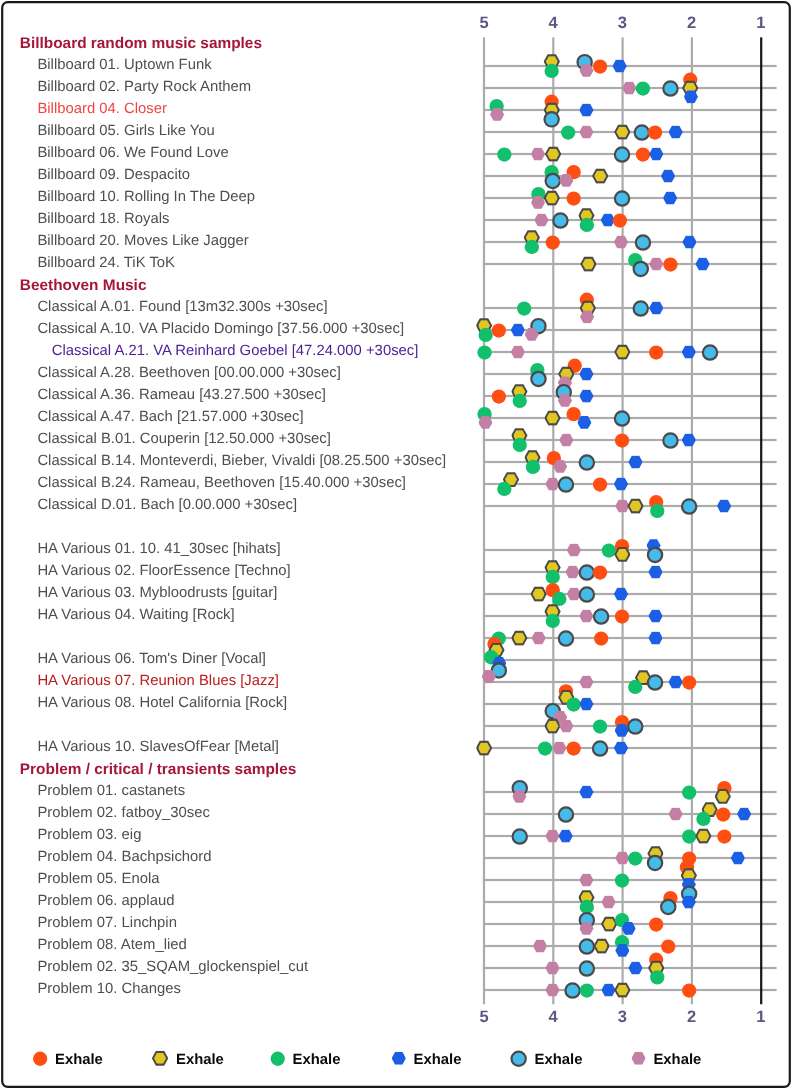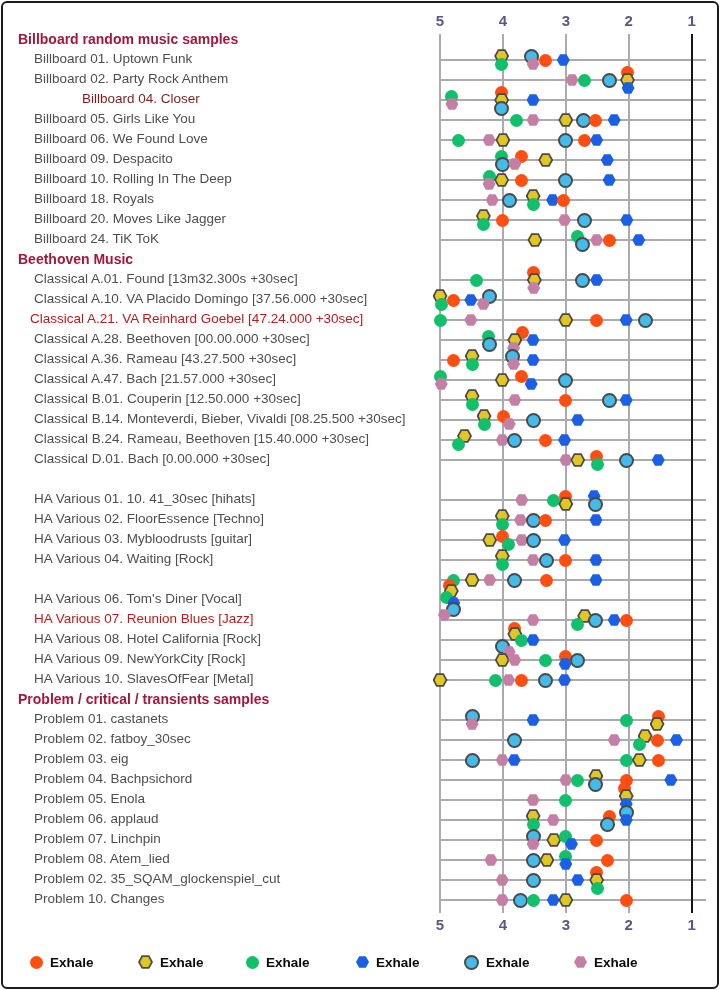--- a/index.html
+++ b/index.html
@@ -52,21 +52,21 @@
     <div class="rowlabel" style="left: 31px; top: 68px; color: rgb(78, 78, 78);">Billboard 02. Party Rock Anthem</div>
     <div class="hline" style="left: 437px; top: 76px; width: 266px;"></div>
     <div class="mk hexagon" style="left: 562.59px; top: 70.5px; width: 13px; height: 13px; background: rgb(196, 128, 164);"></div>
     <div class="mk circle" style="left: 575.17px; top: 70.5px; width: 13px; height: 13px; background: rgb(18, 191, 107);"></div>
     <div class="mk circle" style="left: 598.701px; top: 69.5px; width: 15px; height: 15px; background: rgb(68, 187, 232); border: 2px solid rgb(74, 74, 74);"></div>
     <div class="mk circle" style="left: 617.942px; top: 62.5px; width: 13px; height: 13px; background: rgb(255, 78, 17);"></div>
     <div class="mk hexagon" style="left: 616.942px; top: 69.5px; width: 15px; height: 15px; background: rgb(74, 74, 74);">
       <div class="inner" style="background: rgb(226, 198, 33);"></div>
     </div>
     <div class="mk hexagon" style="left: 618.571px; top: 78.5px; width: 13px; height: 13px; background: rgb(26, 95, 228);"></div>
-    <div class="rowlabel" style="left: 31px; top: 88px; color: #7f1d1d; margin-left: 48px;">Billboard 04. Closer</div>
+    <div class="rowlabel" style="left: 31px; top: 88px; color: #ef4444;">Billboard 04. Closer</div>
     <div class="hline" style="left: 437px; top: 96px; width: 266px;"></div>
     <div class="mk circle" style="left: 442.451px; top: 86.5px; width: 13px; height: 13px; background: rgb(18, 191, 107);"></div>
     <div class="mk hexagon" style="left: 442.451px; top: 94.5px; width: 13px; height: 13px; background: rgb(196, 128, 164);"></div>
     <div class="mk circle" style="left: 492.142px; top: 82.5px; width: 13px; height: 13px; background: rgb(255, 78, 17);"></div>
     <div class="mk hexagon" style="left: 491.142px; top: 89.5px; width: 15px; height: 15px; background: rgb(74, 74, 74);">
       <div class="inner" style="background: rgb(226, 198, 33);"></div>
     </div>
     <div class="mk circle" style="left: 491.142px; top: 97.5px; width: 15px; height: 15px; background: rgb(68, 187, 232); border: 2px solid rgb(74, 74, 74);"></div>
     <div class="mk hexagon" style="left: 523.592px; top: 90.5px; width: 13px; height: 13px; background: rgb(26, 95, 228);"></div>
     <div class="rowlabel" style="left: 31px; top: 108px; color: rgb(78, 78, 78);">Billboard 05. Girls Like You</div>
@@ -153,21 +153,21 @@
     <div class="rowlabel" style="left: 31px; top: 288px; color: rgb(78, 78, 78);">Classical A.10. VA Placido Domingo [37.56.000 +30sec]</div>
     <div class="hline" style="left: 437px; top: 296px; width: 266px;"></div>
     <div class="mk hexagon" style="left: 429.5px; top: 285.5px; width: 15px; height: 15px; background: rgb(74, 74, 74);">
       <div class="inner" style="background: rgb(226, 198, 33);"></div>
     </div>
     <div class="mk circle" style="left: 431.758px; top: 294.5px; width: 13px; height: 13px; background: rgb(18, 191, 107);"></div>
     <div class="mk circle" style="left: 443.709px; top: 290.5px; width: 13px; height: 13px; background: rgb(255, 78, 17);"></div>
     <div class="mk hexagon" style="left: 461.321px; top: 290.5px; width: 13px; height: 13px; background: rgb(26, 95, 228);"></div>
     <div class="mk circle" style="left: 478.562px; top: 285.5px; width: 15px; height: 15px; background: rgb(68, 187, 232); border: 2px solid rgb(74, 74, 74);"></div>
     <div class="mk hexagon" style="left: 473.901px; top: 294.5px; width: 13px; height: 13px; background: rgb(196, 128, 164);"></div>
-    <div class="rowlabel" style="left: 27px; top: 308px; color: #b91c1c;">Classical A.21. VA Reinhard Goebel [47.24.000 +30sec]</div>
+    <div class="rowlabel" style="left: 44px; top: 308px; color: #4c1d95;">Classical A.21. VA Reinhard Goebel [47.24.000 +30sec]</div>
     <div class="hline" style="left: 437px; top: 316px; width: 266px;"></div>
     <div class="mk circle" style="left: 430.5px; top: 310.5px; width: 13px; height: 13px; background: rgb(18, 191, 107);"></div>
     <div class="mk hexagon" style="left: 461.321px; top: 310.5px; width: 13px; height: 13px; background: rgb(196, 128, 164);"></div>
     <div class="mk hexagon" style="left: 555.3px; top: 309.5px; width: 15px; height: 15px; background: rgb(74, 74, 74);">
       <div class="inner" style="background: rgb(226, 198, 33);"></div>
     </div>
     <div class="mk circle" style="left: 587.121px; top: 310.5px; width: 13px; height: 13px; background: rgb(255, 78, 17);"></div>
     <div class="mk hexagon" style="left: 616.684px; top: 310.5px; width: 13px; height: 13px; background: rgb(26, 95, 228);"></div>
     <div class="mk circle" style="left: 634.554px; top: 309.5px; width: 15px; height: 15px; background: rgb(68, 187, 232); border: 2px solid rgb(74, 74, 74);"></div>
     <div class="rowlabel" style="left: 31px; top: 328px; color: rgb(78, 78, 78);">Classical A.28. Beethoven [00.00.000 +30sec]</div>
@@ -312,21 +312,20 @@
     <div class="rowlabel" style="left: 31px; top: 628px; color: rgb(78, 78, 78);">HA Various 08. Hotel California [Rock]</div>
     <div class="hline" style="left: 437px; top: 636px; width: 266px;"></div>
     <div class="mk circle" style="left: 504.722px; top: 618.5px; width: 13px; height: 13px; background: rgb(255, 78, 17);"></div>
     <div class="mk hexagon" style="left: 504.351px; top: 623.5px; width: 15px; height: 15px; background: rgb(74, 74, 74);">
       <div class="inner" style="background: rgb(226, 198, 33);"></div>
     </div>
     <div class="mk circle" style="left: 512.27px; top: 630.5px; width: 13px; height: 13px; background: rgb(18, 191, 107);"></div>
     <div class="mk circle" style="left: 491.771px; top: 635.5px; width: 15px; height: 15px; background: rgb(68, 187, 232); border: 2px solid rgb(74, 74, 74);"></div>
     <div class="mk hexagon" style="left: 499.69px; top: 642.5px; width: 13px; height: 13px; background: rgb(196, 128, 164);"></div>
     <div class="mk hexagon" style="left: 523.592px; top: 630.5px; width: 13px; height: 13px; background: rgb(26, 95, 228);"></div>
-    <div class="rowlabel" style="left: 31px; top: 648px; color: rgb(78, 78, 78);">HA Various 09. NewYorkCity [Rock]</div>
     <div class="hline" style="left: 437px; top: 656px; width: 266px;"></div>
     <div class="mk hexagon" style="left: 491.771px; top: 649.5px; width: 15px; height: 15px; background: rgb(74, 74, 74);">
       <div class="inner" style="background: rgb(226, 198, 33);"></div>
     </div>
     <div class="mk hexagon" style="left: 505.351px; top: 650.5px; width: 13px; height: 13px; background: rgb(196, 128, 164);"></div>
     <div class="mk circle" style="left: 535.543px; top: 650.5px; width: 13px; height: 13px; background: rgb(18, 191, 107);"></div>
     <div class="mk circle" style="left: 555.671px; top: 646.5px; width: 13px; height: 13px; background: rgb(255, 78, 17);"></div>
     <div class="mk hexagon" style="left: 555.671px; top: 654.5px; width: 13px; height: 13px; background: rgb(26, 95, 228);"></div>
     <div class="mk circle" style="left: 567.251px; top: 649.5px; width: 15px; height: 15px; background: rgb(68, 187, 232); border: 2px solid rgb(74, 74, 74);"></div>
     <div class="rowlabel" style="left: 31px; top: 668px; color: rgb(78, 78, 78);">HA Various 10. SlavesOfFear [Metal]</div>

